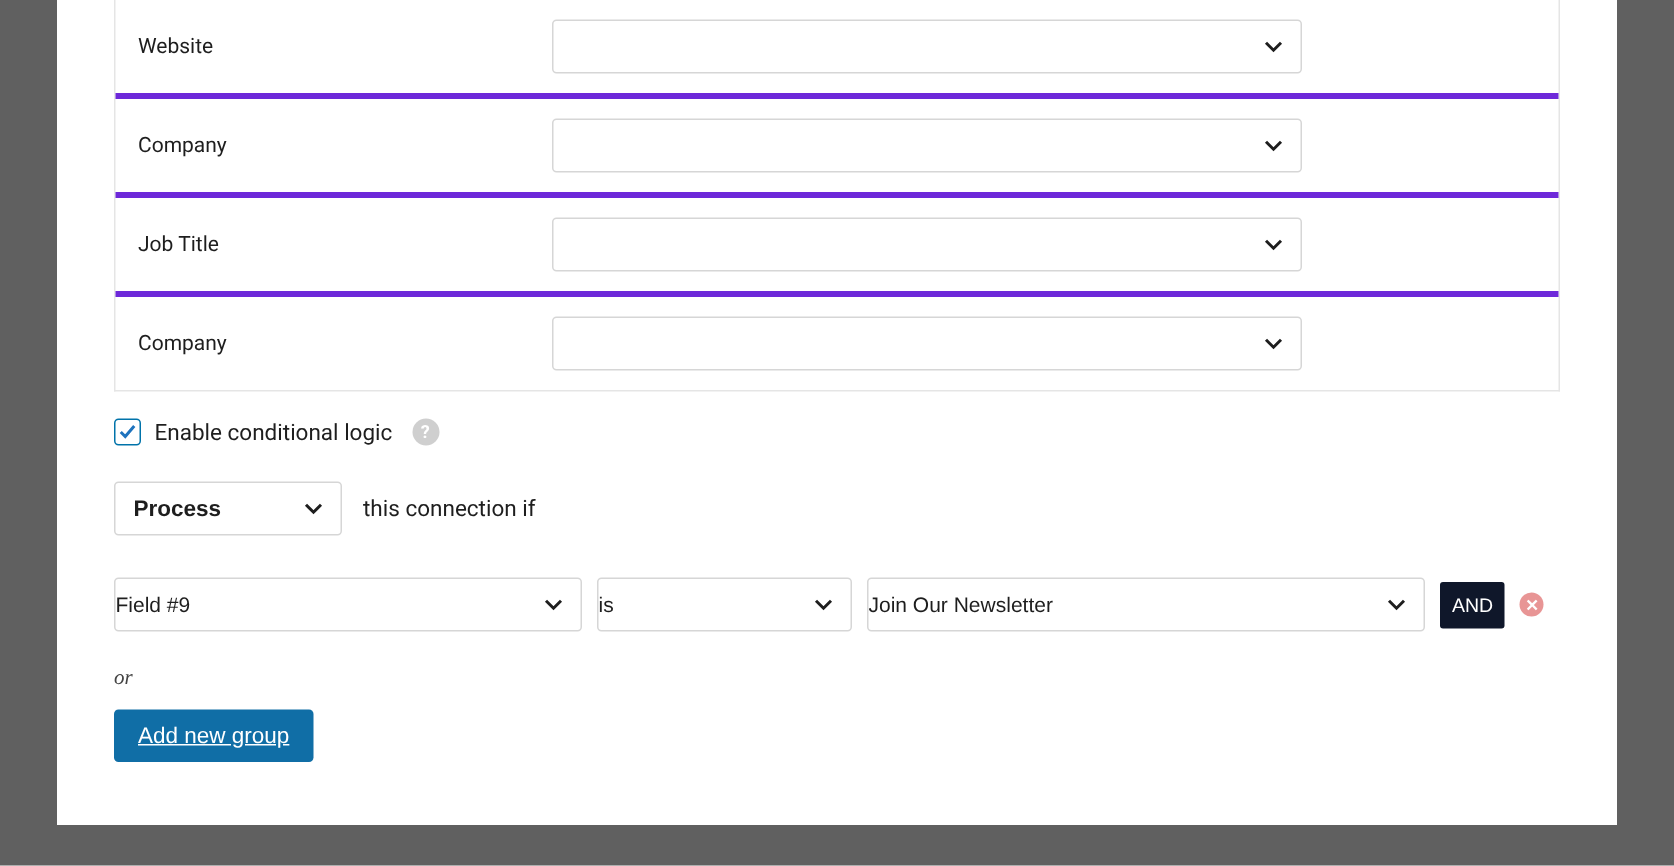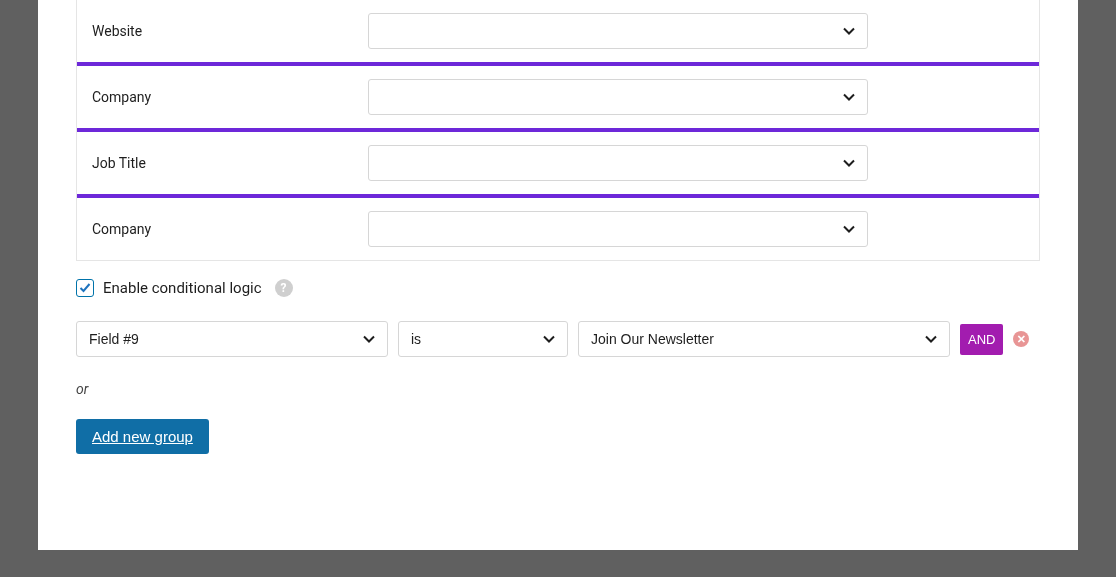--- a/index.html
+++ b/index.html
@@ -136,26 +136,26 @@
     .rule-select-wrap.field { width: 312px; }
     .rule-select-wrap.op { width: 170px; }
     .rule-select-wrap.value { width: 372px; }
     .rule-select {
       width: 100%;
       height: 36px;
       border: 1px solid #d6d6d6;
       border-radius: 3px;
       background: #fff;
       font-size: 14px;
-      padding: 0 12px;
+      padding: 0 0;
       appearance: none;
       color: #1e1e1e;
     }
     .and-btn {
-      background: #a21caf;
+      background: #0f172a;
       color: #fff;
       border: none;
       font-size: 13px;
       padding: 8px 8px;
       border-radius: 2px;
       cursor: pointer;
     }
     .remove-btn {
       width: 16px;
       height: 16px;
@@ -167,21 +167,22 @@
       align-items: center;
       justify-content: center;
       cursor: pointer;
       font-size: 11px;
       font-weight: bold;
     }
     .or-label {
       font-style: italic;
       font-size: 14px;
       color: #444;
-      margin-bottom: 22px;
+      margin-bottom: 12px;
+      font-family: Liberation Serif, serif;
     }
     .add-group-btn {
       background: #106ea6;
       color: #fff;
       border: none;
       font-size: 15px;
       padding: 9px 16px;
       border-radius: 3px;
       cursor: pointer;
       text-decoration: underline;
@@ -250,20 +251,31 @@
         <span class="check-mark">
           <svg width="12" height="12" viewBox="0 0 12 12">
               <path d="M1.5 6l3 3 6-7" fill="none" stroke="#1e73be" stroke-width="2"></path>
             </svg>
         </span>
       </div>
       <span class="checkbox-label">Enable conditional logic</span>
       <span class="help-icon">?</span>
     </div>
 
+    <div class="process-row">
+      <div class="process-select-wrap">
+        <input class="process-select" readonly="" value="Process" style="">
+        <span class="chev">
+          <svg width="14" height="14" viewBox="0 0 14 14">
+              <path d="M2 4.5l5 5 5-5" fill="none" stroke="#1e1e1e" stroke-width="2"></path>
+            </svg>
+        </span>
+      </div>
+      <span class="static-text">this connection if</span>
+    </div>
 
     <div class="rule-row">
       <div class="rule-select-wrap field">
         <input class="rule-select" readonly="" value="Field #9" style="">
         <span class="chev">
           <svg width="14" height="14" viewBox="0 0 14 14">
               <path d="M2 4.5l5 5 5-5" fill="none" stroke="#1e1e1e" stroke-width="2"></path>
             </svg>
         </span>
       </div>

